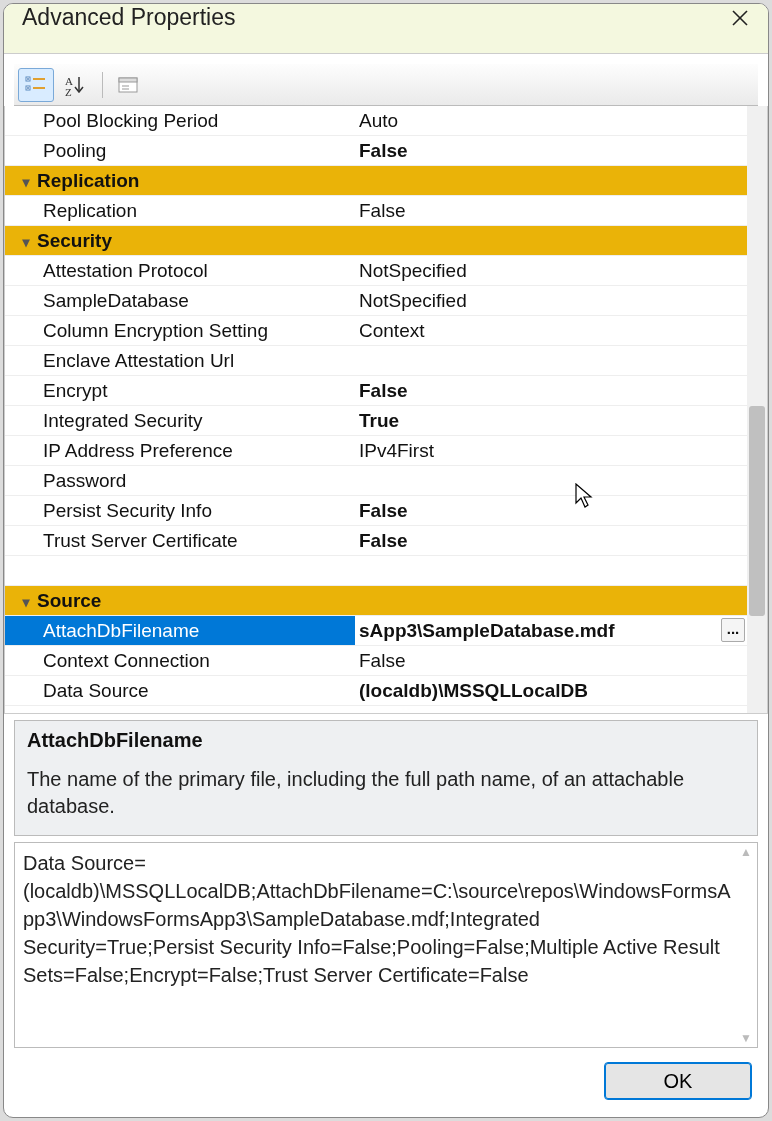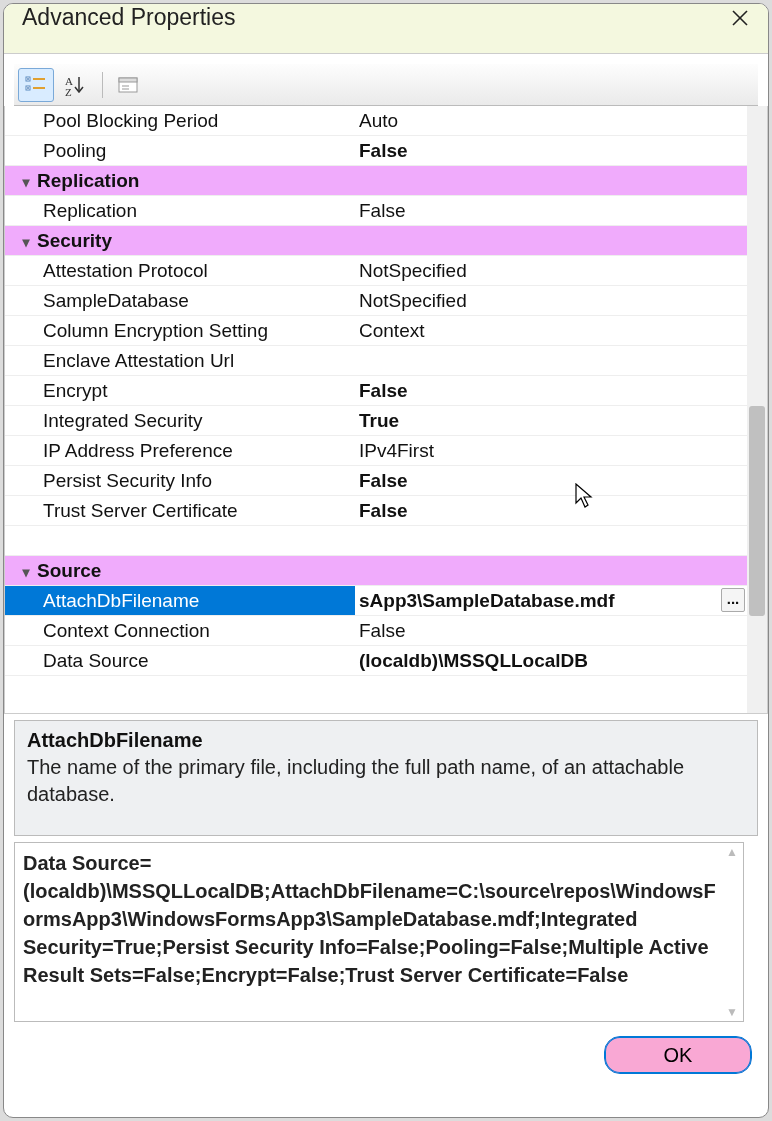--- a/index.html
+++ b/index.html
@@ -109,21 +109,21 @@
   }
   .row .cell-val {
     flex: 1;
     padding-left: 4px;
     white-space: nowrap;
     overflow: hidden;
     color: #111;
     position: relative;
   }
   .row.cat {
-    background: #f0abfc;
+    background: #eab308;
   }
   .row.cat .cell-name {
     padding-left: 10px;
     font-weight: 700;
   }
   .row.cat .chev {
     display: inline-block;
     width: 22px;
     text-align: center;
     color: #555;
@@ -156,29 +156,28 @@
   }
   .desc-panel .desc-title {
     font-weight: 700;
     font-size: 20px;
     color: #111;
   }
   .desc-panel .desc-body {
     font-size: 20px;
     color: #222;
     line-height: 27px;
-    margin-top: 2px;
+    margin-top: 14px;
   }
   .connstr {
-    margin: 6px 24px 0 10px;
+    margin: 6px 10px 0 10px;
     border: 1px solid #bbb;
     background: #fff;
     position: relative;
-    height: 180px;
-    font-weight: bold;
+    height: 206px;
   }
   .connstr .text {
     position: absolute;
     left: 8px; right: 24px; top: 6px; bottom: 6px;
     font-size: 20px;
     color: #222;
     line-height: 28px;
     word-wrap: break-word;
     overflow: hidden;
   }
@@ -196,22 +195,22 @@
   .footer {
     display: flex;
     justify-content: flex-end;
     gap: 12px;
     padding: 14px 16px 16px 16px;
   }
   .footer button {
     width: 148px; height: 38px;
     font-size: 20px;
     border: 1px solid #888;
-    background: #f9a8d4;
-    border-radius: 16px;
+    background: #e5e5e5;
+    border-radius: 4px;
     cursor: pointer;
   }
   .footer button.primary {
     border-color: #0078d7;
     box-shadow: 0 0 0 1px #0078d7 inset;
   }
   .cursor {
     position: absolute;
     top: 479px; left: 570px;
     width: 22px; height: 28px;
@@ -311,20 +310,24 @@
         </div>
         <div class="row">
           <div class="cell-name">Integrated Security</div>
           <div class="cell-val bold">True</div>
         </div>
         <div class="row">
           <div class="cell-name">IP Address Preference</div>
           <div class="cell-val">IPv4First</div>
         </div>
         <div class="row">
+          <div class="cell-name">Password</div>
+          <div class="cell-val"></div>
+        </div>
+        <div class="row">
           <div class="cell-name">Persist Security Info</div>
           <div class="cell-val bold">False</div>
         </div>
         <div class="row">
           <div class="cell-name">Trust Server Certificate</div>
           <div class="cell-val bold">False</div>
         </div>
         <div class="row">
           <div class="cell-val"></div>
         </div>

